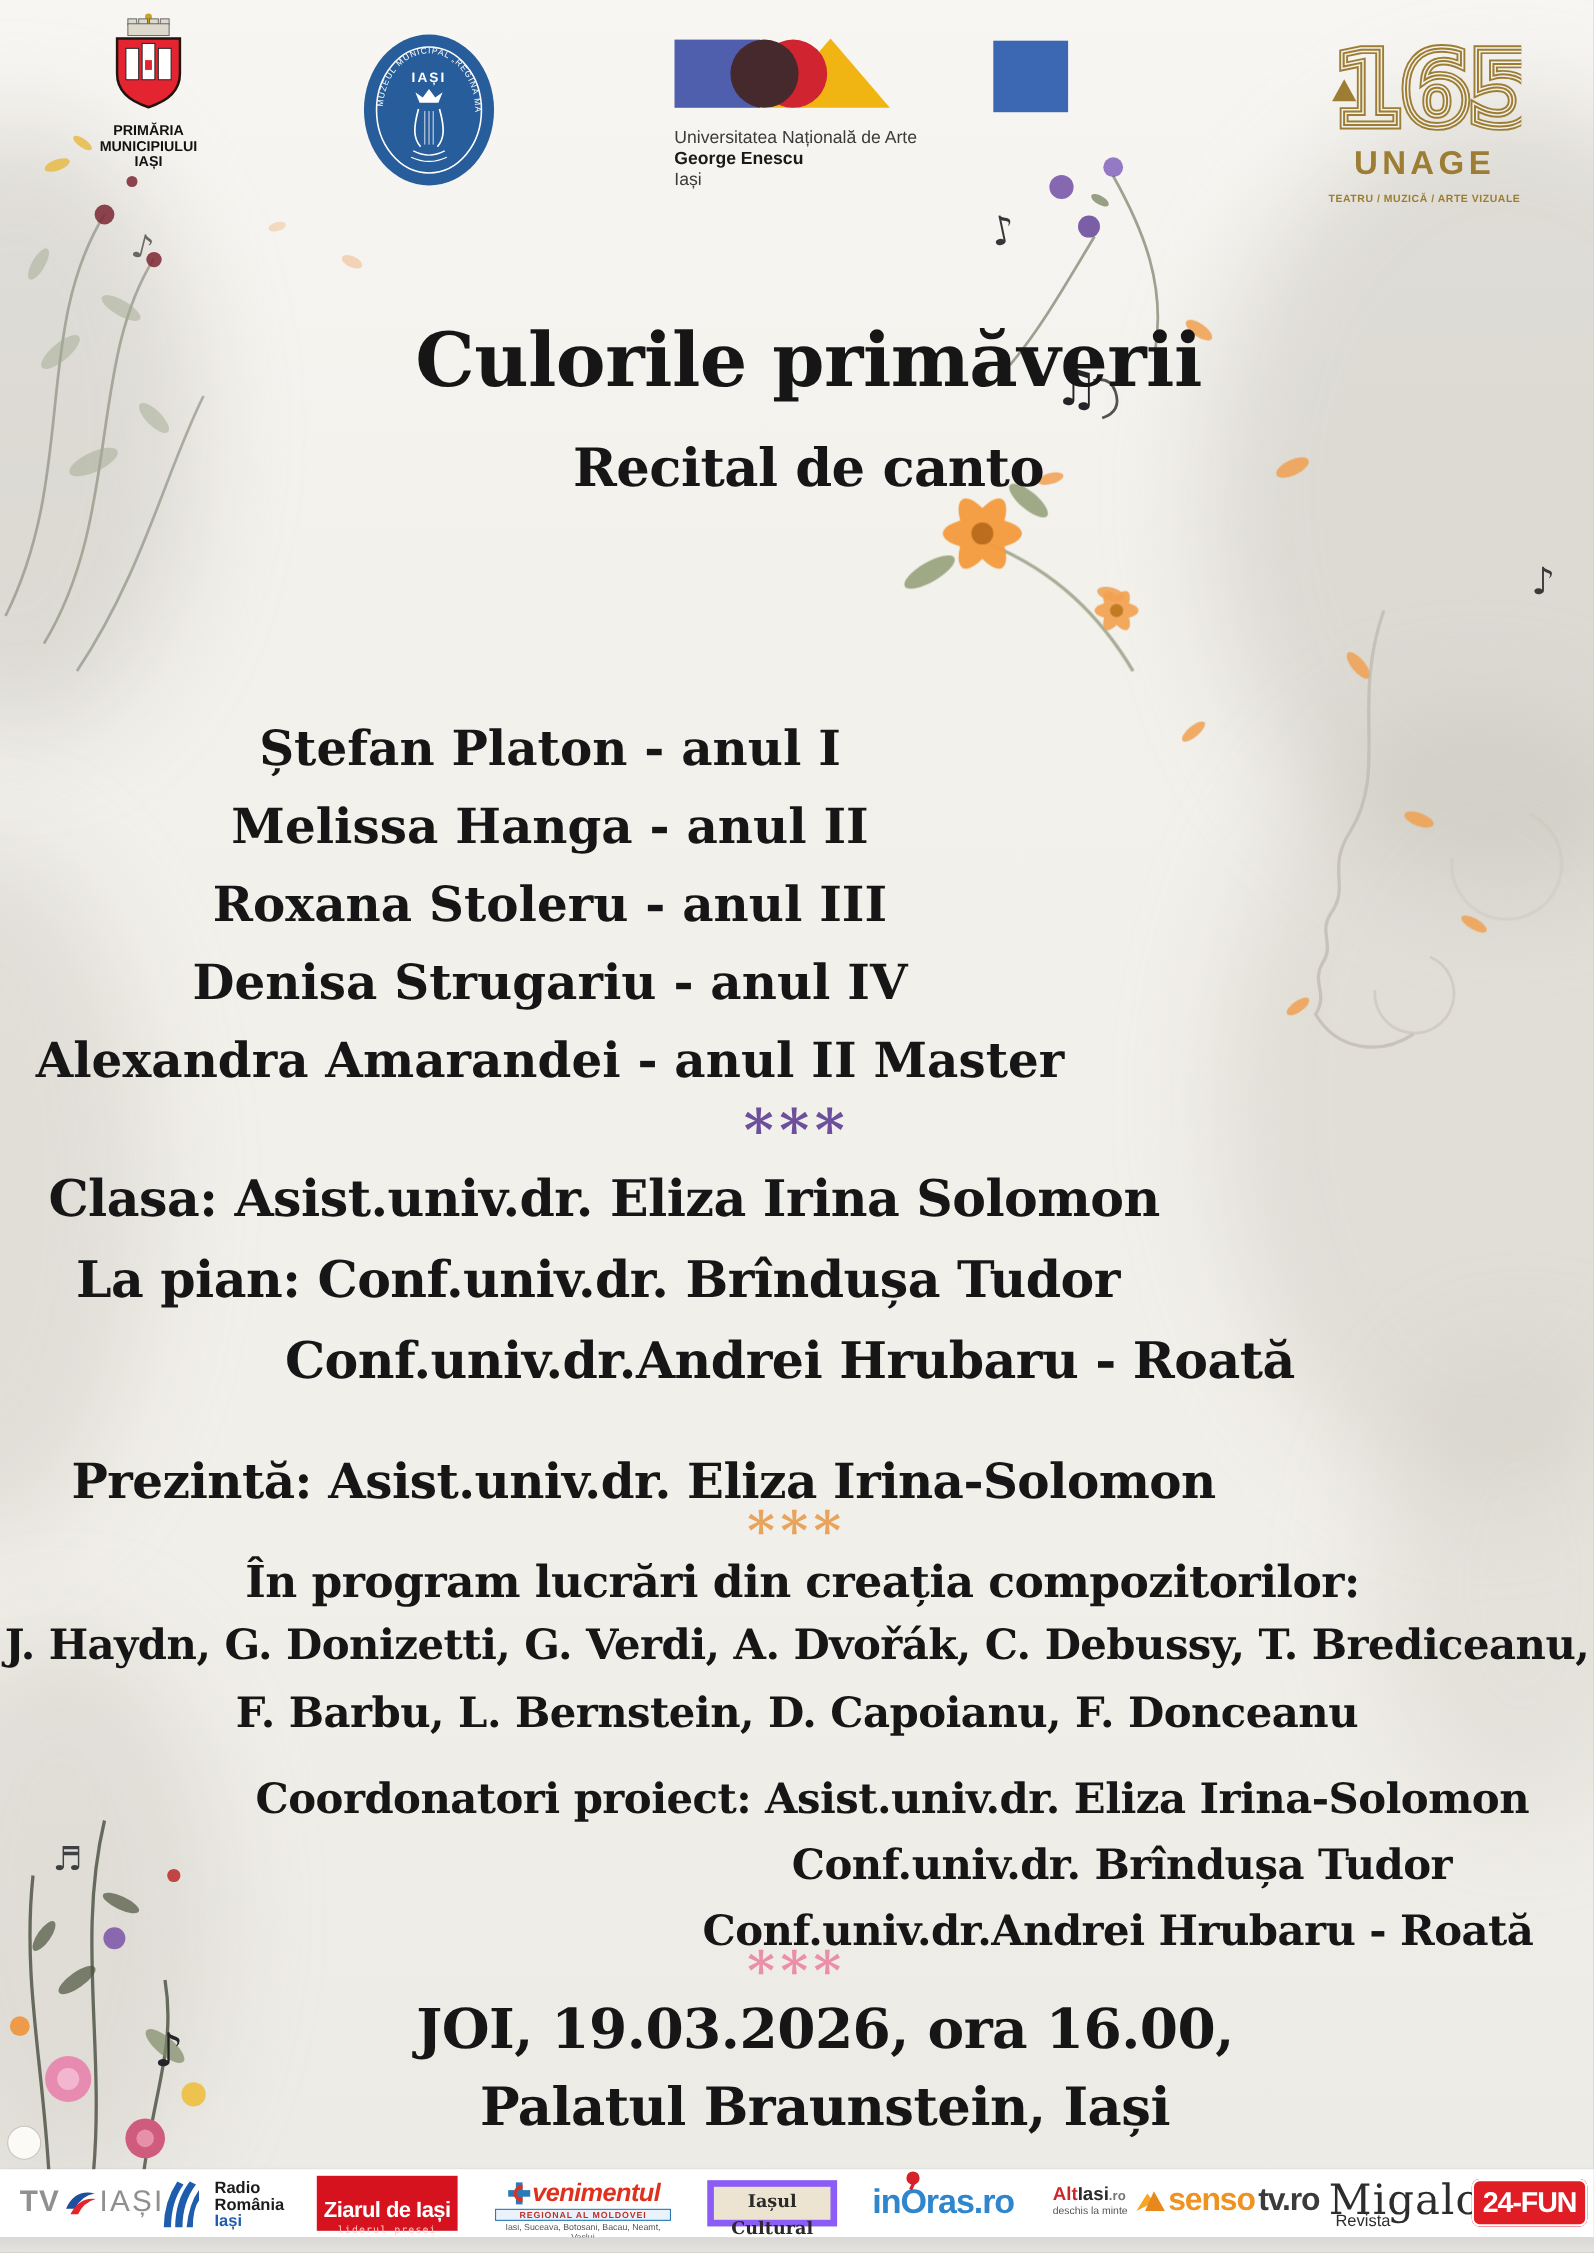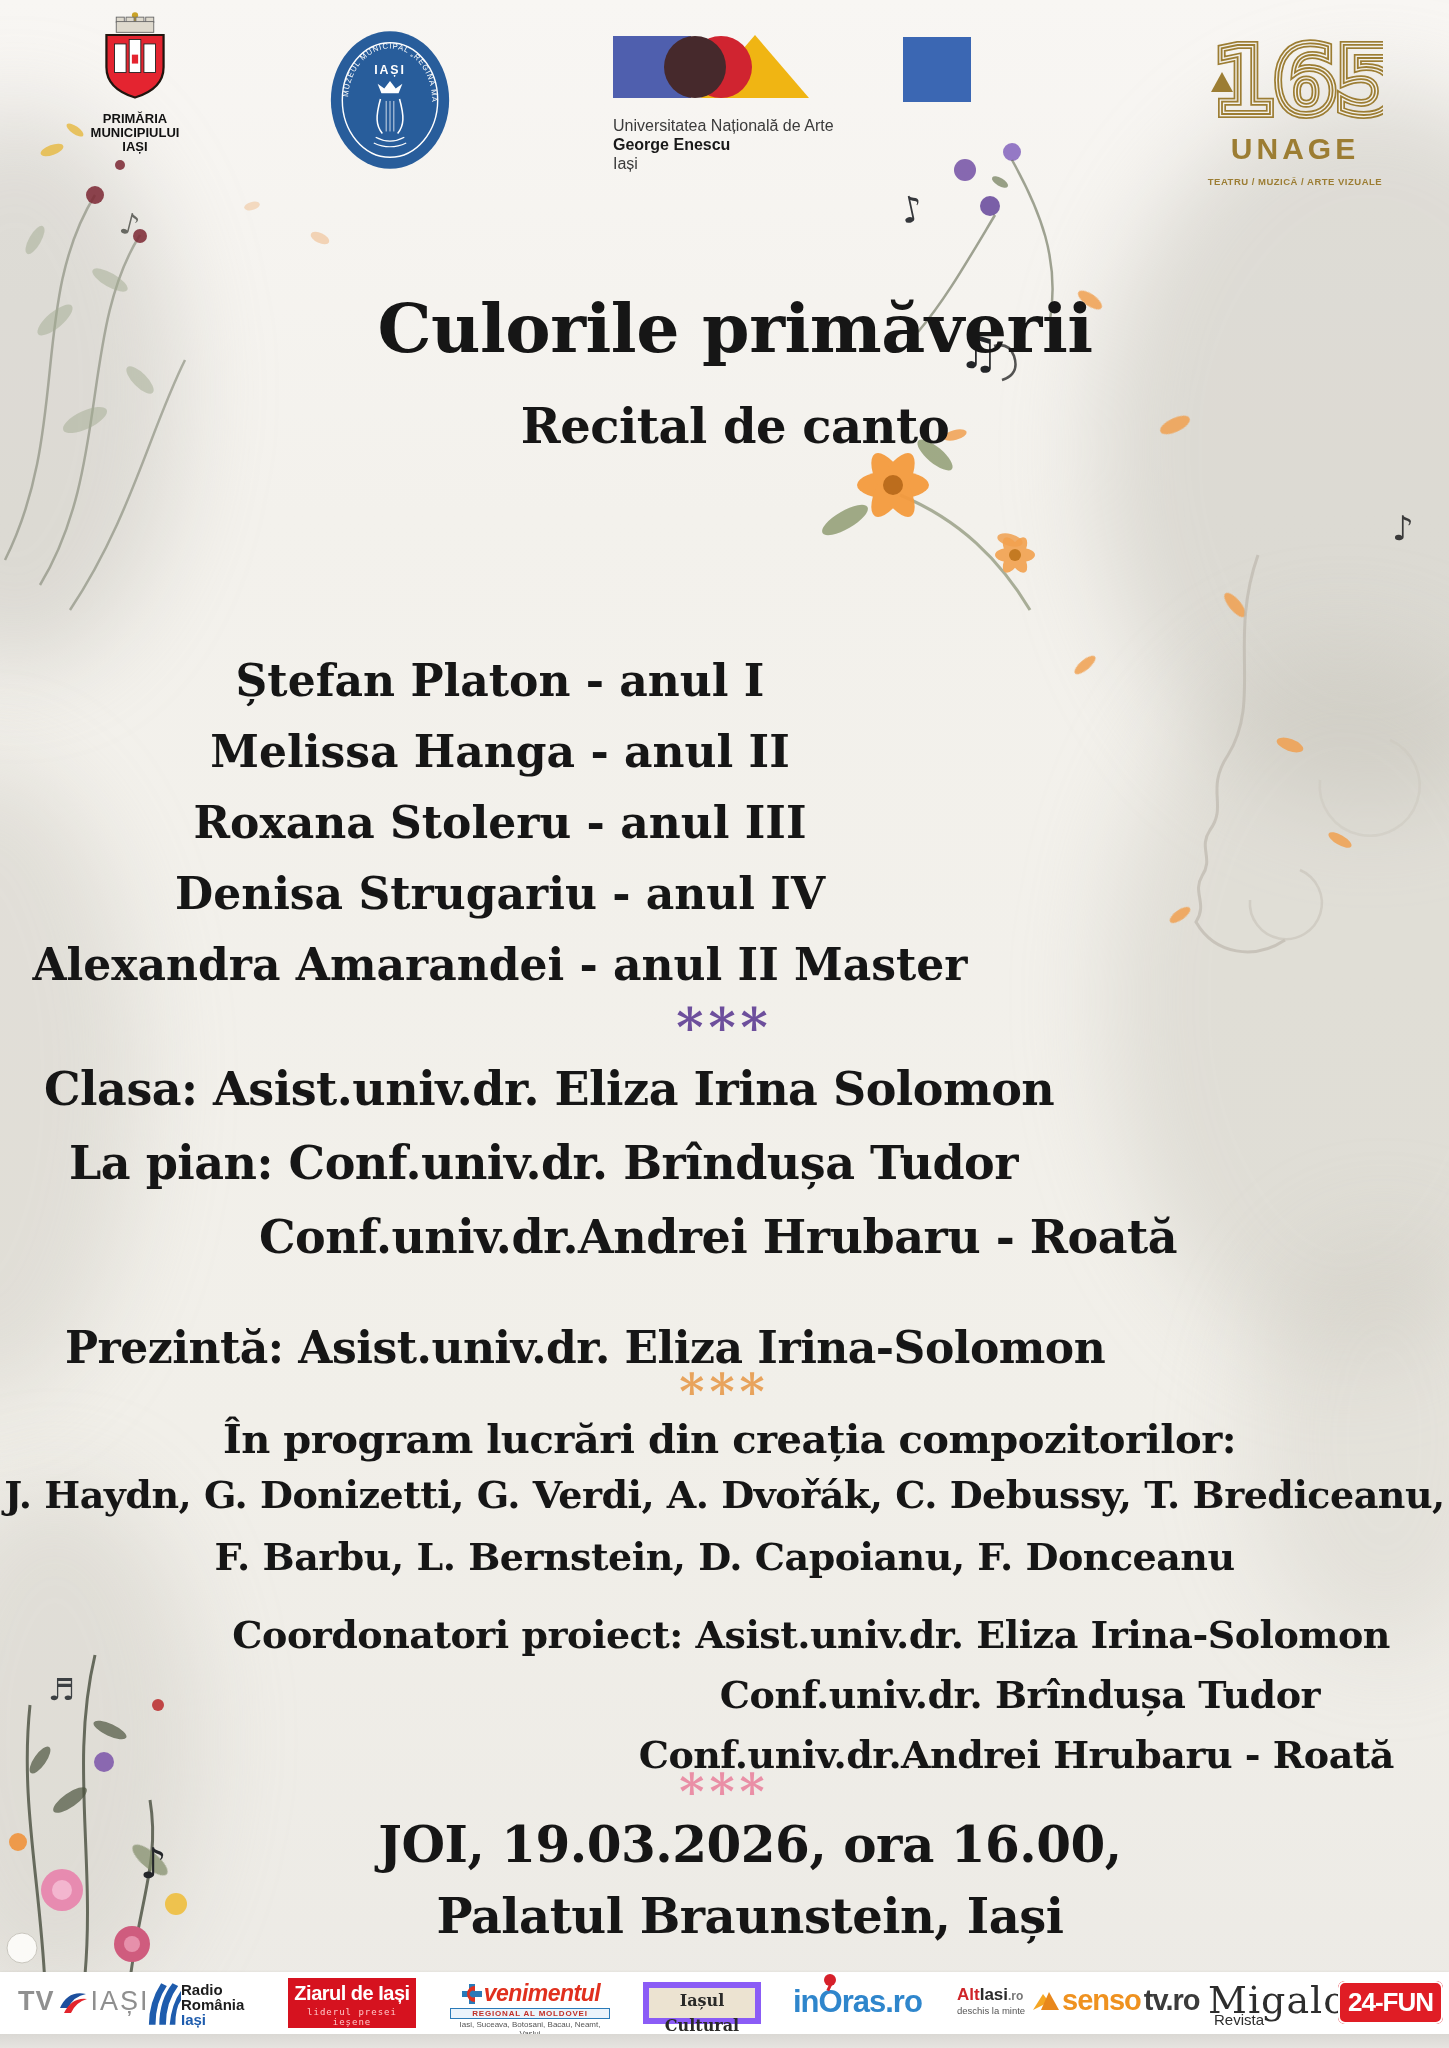--- a/index.html
+++ b/index.html
@@ -21,21 +21,21 @@
   .hdr-txt{font-size:16px;line-height:19px;color:#3b3b3b}
   .hdr-bold{font-weight:700;color:#191919}
   
   .footer{position:absolute;left:0;top:1972px;width:1449px;height:62px;background:#ffffff;z-index:3;box-shadow:0 1px 3px rgba(0,0,0,.15)}
   .fitem{position:absolute}
   .tvr-txt{font-size:27px;font-weight:700;color:#909090;letter-spacing:1px}
   .tvr-city{font-size:27px;font-weight:400;color:#8f8f8f;letter-spacing:2px}
   .radio-line{font-size:15px;line-height:15px;font-weight:700;color:#1c1c1c}
   .radio-blue{color:#1e5cad}
   .ziarul-box{width:128px;height:50px;background:#d6121f;color:#fff;text-align:center}
-  .ziarul-name{font-size:20px;font-weight:700;line-height:27px;padding-top:2px;letter-spacing:-0.5px}
+  .ziarul-name{font-size:20px;font-weight:700;line-height:27px;padding-top:18px;letter-spacing:-0.5px}
   .ziarul-tag{font-size:9px;font-family:"DejaVu Sans Mono",monospace;color:#ffc9c9;letter-spacing:1px}
   .even-name{font-size:23px;font-weight:700;font-style:italic;color:#e0301e;letter-spacing:-0.5px}
   .even-band{border:1px solid #2a7ab8;background:#eaf3fb;font-size:8px;font-weight:700;color:#c03028;letter-spacing:.8px;padding:0 2px;margin-top:1px}
   .even-cities{font-size:8px;color:#555;margin-top:1px}
   .iasul-box{width:118px;height:42px;background:#ece3d1;border:6px solid #8b5cf6}
   .iasul-name{font-size:16px;font-weight:700;text-align:center;line-height:25px;color:#2a2a28;font-family:"DejaVu Serif",serif}
   .iasul-band{height:9px;margin:0 4px;background:repeating-linear-gradient(90deg,#6b5f58 0 6px,#473c37 6px 11px)}
   .inoras{font-size:31px;font-weight:700;color:#2f86cc;letter-spacing:-1px;
           text-shadow:1px 1px 0 #fff,-1px 1px 0 #fff,1px -1px 0 #fff,-1px -1px 0 #fff}
   .inoras .o{position:relative;display:inline-block}
@@ -282,21 +282,21 @@
 
     <div class="fitem" style="left:18px;top:14px;display:flex;align-items:center;gap:3px">
       <span class="tvr-txt">TV</span>
       <svg width="30" height="28" viewBox="0 0 30 28">
         <path d="M2,20 Q10,2 28,6 Q16,8 10,20 Z" fill="#1d4f9e"></path>
         <path d="M6,25 Q14,9 29,11 Q18,14 13,25 Z" fill="#e3242c"></path>
       </svg>
       <span class="tvr-city">IAȘI</span>
     </div>
 
-    <div class="fitem" style="left:147px;top:8px;display:flex;gap:0">
+    <div class="fitem" style="left:147px;top:8px;display:flex;gap:14px">
       <svg width="34" height="46" viewBox="0 0 36 46">
         <g fill="#1e5cad">
           <path d="M2,46 Q2,22 15,2 L21,5 Q9,22 9,46 Z"></path>
           <path d="M13,46 Q13,20 27,2 L33,5 Q20,22 20,46 Z"></path>
           <path d="M24,46 Q26,24 36,10 L36,20 Q30,28 30,46 Z"></path>
         </g>
       </svg>
       <div style="padding-top:2px">
         <div class="radio-line">Radio</div>
         <div class="radio-line">România</div>

